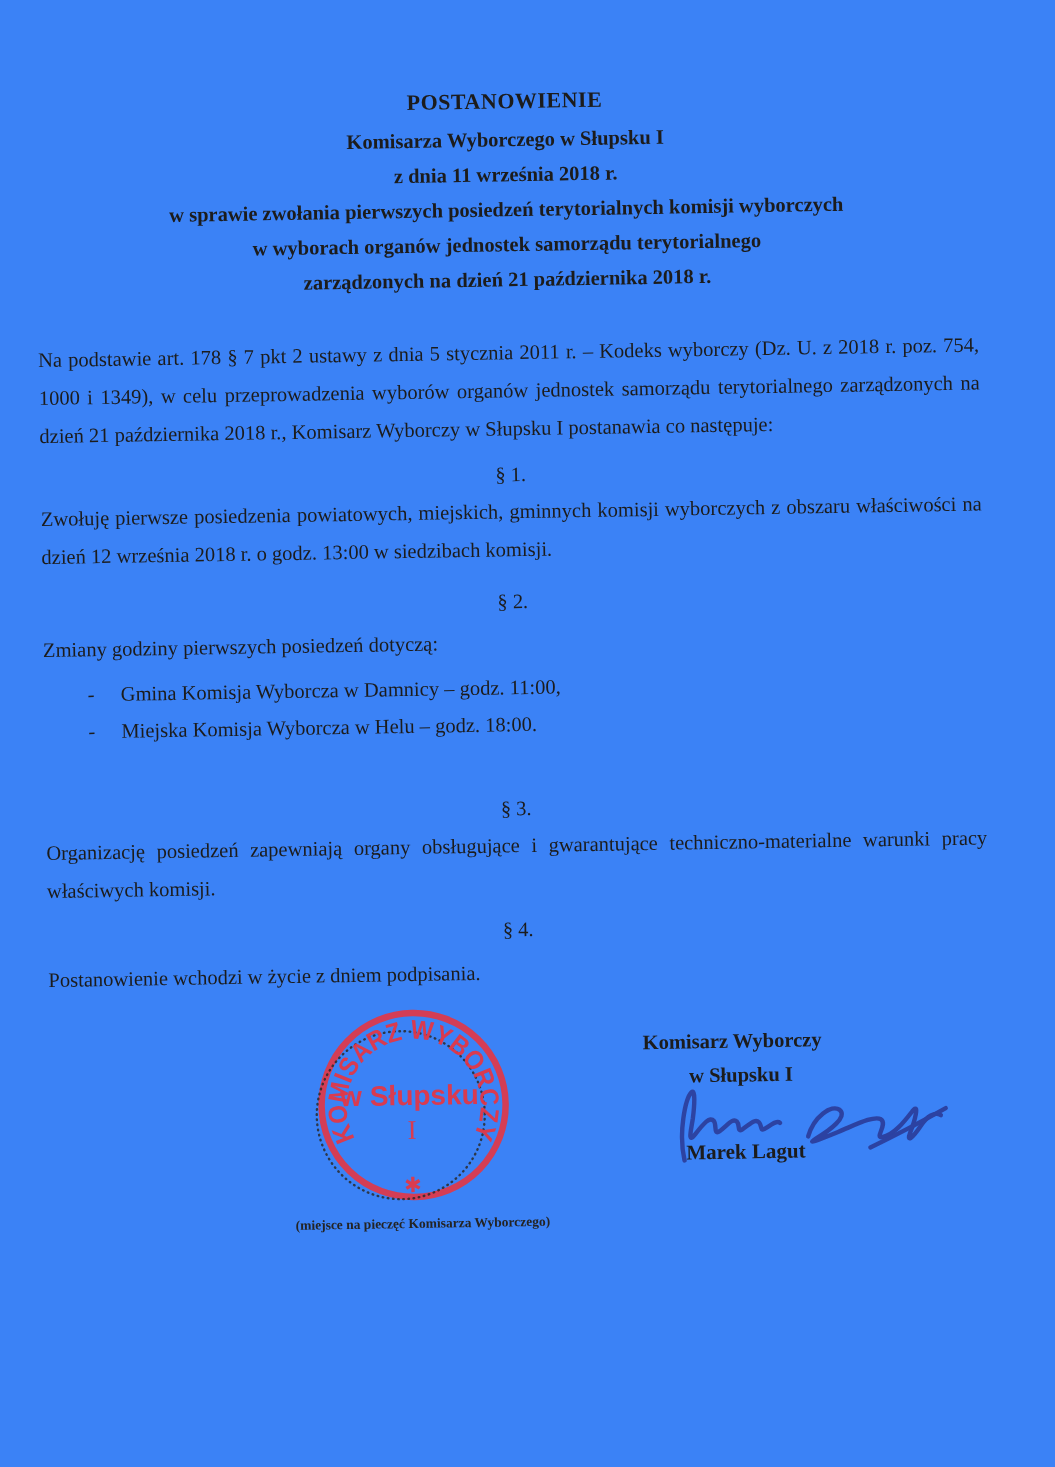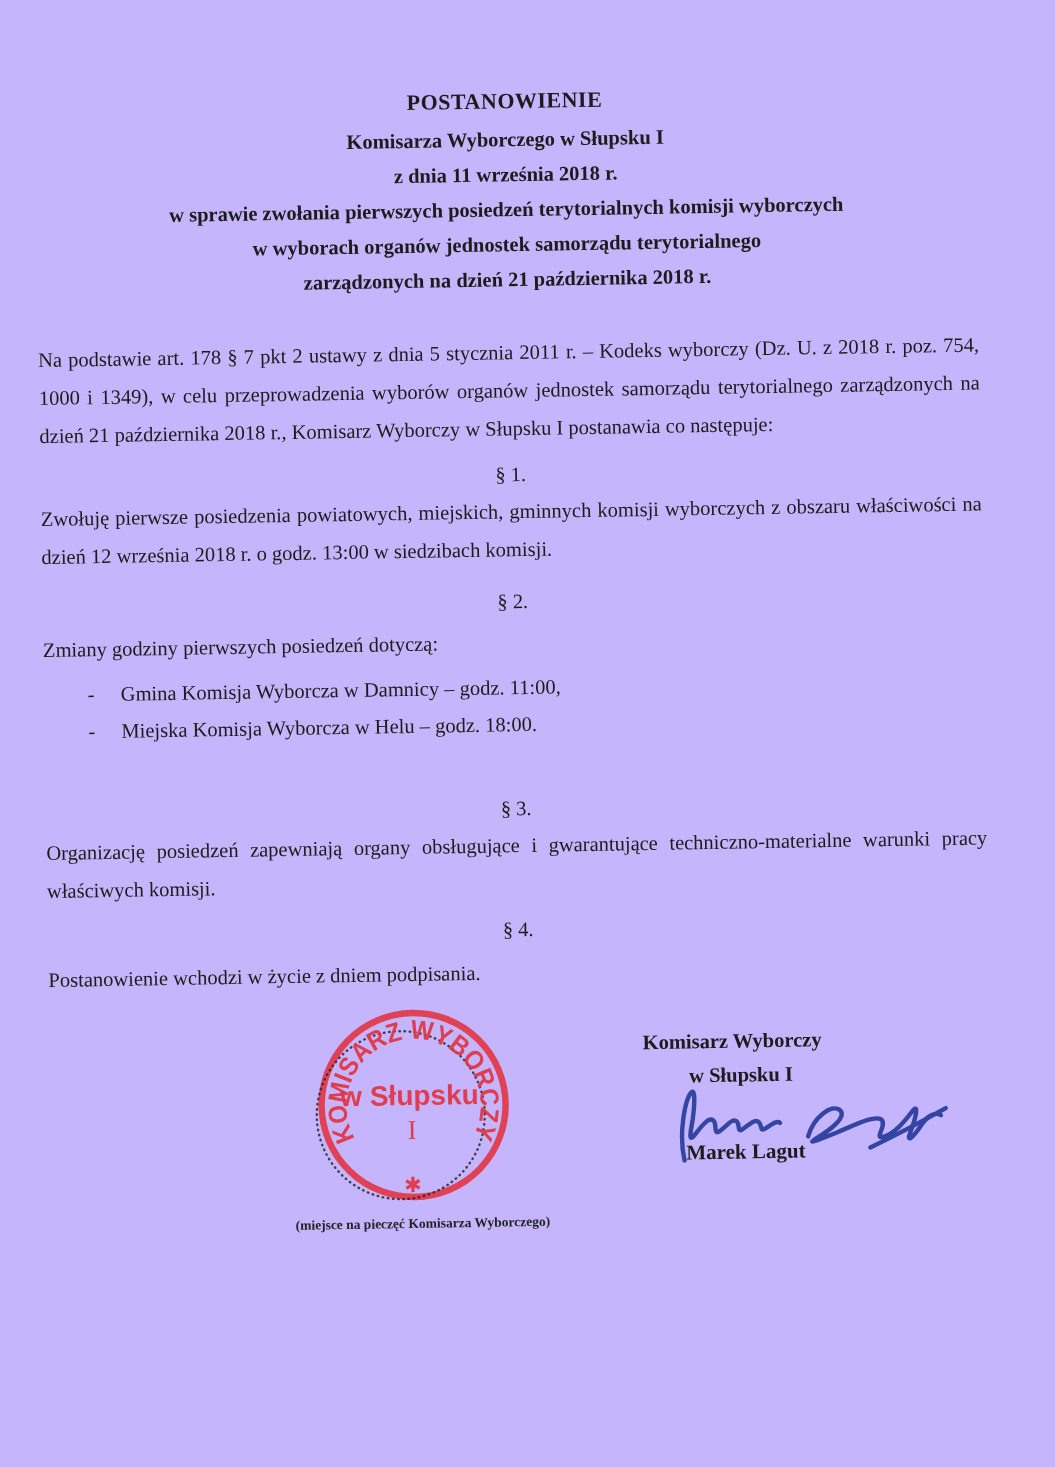--- a/index.html
+++ b/index.html
@@ -1,20 +1,20 @@
 <!DOCTYPE html>
 <html><head>
 <meta charset="utf-8">
 <style>
   html, body { margin: 0; padding: 0; background: #ffffff; }
   .page {
     position: relative;
     width: 1055px;
     height: 1467px;
-    background: #c4b5fd;
+    background: #3b82f6;
     overflow: hidden;
     font-family: "Liberation Serif", serif;
     color: #1c1c1c;
   }
   .content {
     position: absolute;
     left: 0; top: 0;
     width: 941px;
     padding: 88px 72px 0 42px;
     transform: rotate(-0.95deg);

